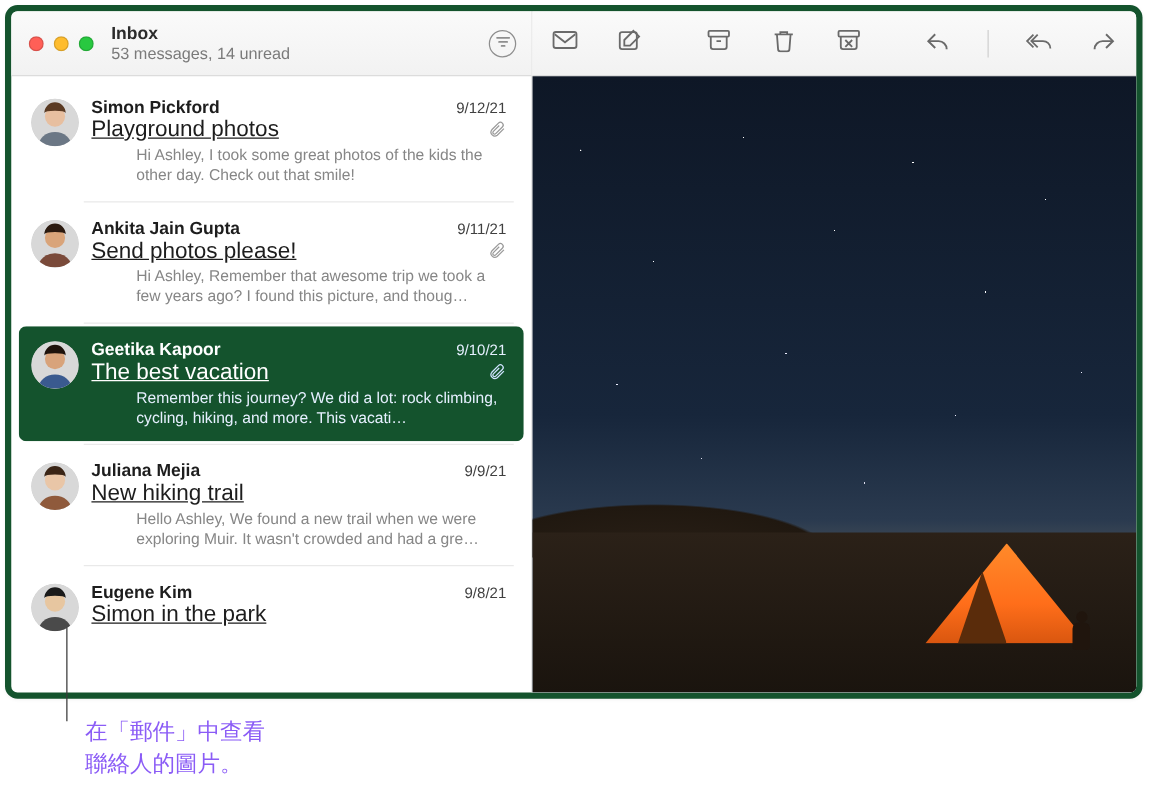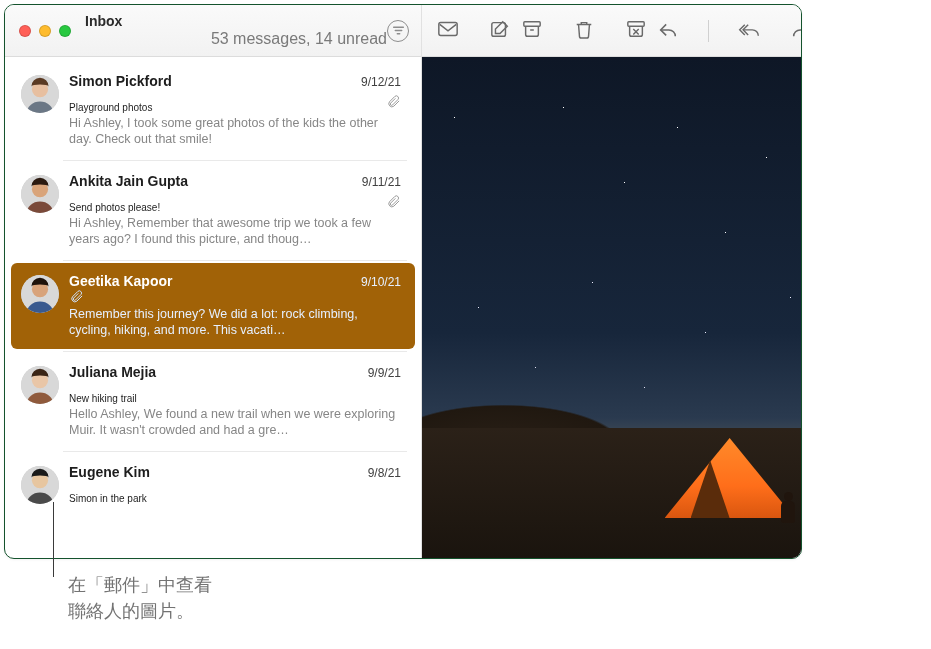--- a/index.html
+++ b/index.html
@@ -1,42 +1,42 @@
 <!DOCTYPE html>
 <html><head>
 <meta charset="utf-8">
 <style>
   * { box-sizing: border-box; margin: 0; padding: 0; }
   html, body { width: 931px; height: 649px; font-family: -apple-system, "Helvetica Neue", Arial, sans-serif; background: #fff; }
   .window {
     position: relative;
-    width: 798px; height: 555px;
+    width: 910px; height: 555px;
     margin: 4px 0 0 4px;
-    border: 1px solid #14532d;
+    border: 5px solid #14532d;
     border-radius: 10px;
     overflow: hidden;
     background: #fff;
     display: flex;
     box-shadow: 0 1px 3px rgba(0,0,0,.05);
   }
   
   .leftpane { width: 417px; flex: 0 0 417px; display: flex; flex-direction: column; border-right: 1px solid #e1e1e1; }
   .titlebar {
     height: 52px; flex: 0 0 52px;
     display: flex; align-items: center;
     padding: 0 12px 0 14px;
     background: linear-gradient(#fafafa,#f2f2f2);
     border-bottom: 1px solid #dcdcdc;
   }
   .traffic { display: flex; gap: 8px; margin-right: 14px; }
   .tl { width: 12px; height: 12px; border-radius: 50%; border: .5px solid rgba(0,0,0,.15); }
   .tl.red { background:#ff5f57; } .tl.yel { background:#febc2e; } .tl.grn { background:#28c840; }
   .titleblock { flex: 1; line-height: 1.15; }
   .title { font-size: 14px; font-weight: 700; color:#2b2b2b; }
-  .subtitle { font-size: 16px; color:#7a7a7a; margin-top:1px;text-align:right; }
+  .subtitle { font-size: 13px; color:#7a7a7a; margin-top:1px; }
   .filter-circle {
     width: 22px; height: 22px; border: 1.7px solid #8e8e8e; border-radius: 50%;
     display:flex; align-items:center; justify-content:center; color:#8e8e8e;
   }
   .filter-circle svg { width:13px; height:11px; }
 
   .msglist { flex:1; overflow:auto; padding: 4px 0; }
   .msg {
     display:flex; padding: 10px 14px 10px 10px; gap: 10px;
     border-bottom: 0.5px solid rgba(0,0,0,0);
@@ -45,26 +45,26 @@
   .msg:not(.selected):not(:last-child)::after{
     
   }
   .avatar { width:38px; height:38px; border-radius:50%; flex:0 0 38px; margin-top:2px; background:#ccc; position:relative; overflow:hidden; }
   .avatar svg { width:100%; height:100%; display:block; }
   .msgbody { flex:1; min-width:0; }
   .row1 { display:flex; align-items:baseline; gap:8px; }
   .sender { font-size:14px; font-weight:700; color:#1d1d1d; flex:1; white-space:nowrap; overflow:hidden; text-overflow:ellipsis; }
   .date { font-size:12px; color:#404040; }
   .row2 { display:flex; align-items:center; gap:6px; }
-  .subject { font-size:10px; color:#1d1d1d; flex:1; white-space:nowrap; overflow:hidden; text-overflow:ellipsis; margin-top:13px;}
+  .subject { font-size:18px; color:#1d1d1d; flex:1; white-space:nowrap; overflow:hidden; text-overflow:ellipsis; margin-top:0;text-decoration:underline;}
   .clip { color:#9a9a9a; flex:0 0 auto; }
   .clip svg { width:15px; height:15px; display:block; }
   .preview { font-size:12.5px; color:#868686; line-height:1.28; margin-top:2px;
-    display:-webkit-box; -webkit-line-clamp:2; -webkit-box-orient:vertical; overflow:hidden; }
-  .msg.selected { background:#a16207; }
+    display:-webkit-box; -webkit-line-clamp:2; -webkit-box-orient:vertical; overflow:hidden;margin-left:36px; }
+  .msg.selected { background:#14532d; }
   .msg.selected .sender, .msg.selected .subject { color:#fff; }
   .msg.selected .date, .msg.selected .preview { color:#e6f0ff; }
   .msg.selected .clip { color:#cfe3ff; }
   .divider { height:1px; background:#e9e9e9; margin:0 14px 0 58px; }
   .msglist .divider:last-of-type { display:none; }
 
   
   .rightpane { flex:1; display:flex; flex-direction:column; }
   .toolbar {
     height:52px; flex:0 0 52px; display:flex; align-items:center;
@@ -120,21 +120,21 @@
   }
   .person .body{ position:absolute; bottom:0; left:6px; width:14px; height:22px;
     background:#20150d; border-radius:5px 5px 3px 3px;}
   .person .head{ position:absolute; bottom:22px; left:9px; width:9px; height:9px; border-radius:50%; background:#20150d;}
 
   
   .callout-line {
     position:absolute; left:53px; top:502px; width:1px; height:75px; background:#3a3a3a;
   }
   .callout {
-    position:absolute; left:68px; top:572px; font-size:18px; color:#737373; line-height:1.45;
+    position:absolute; left:68px; top:572px; font-size:18px; color:#8b5cf6; line-height:1.45;
   }
 </style>
 </head>
 <body>
 
 <div class="window">
   <div class="leftpane">
     <div class="titlebar">
       <div class="traffic">
         <div class="tl red"></div>
@@ -217,20 +217,21 @@
   <path d="M11 12 a9 9 0 0 1 18 0 q-1 -2 -9 -2 t-9 2z" fill="#1e120b"></path>
   <path d="M6 40 a14 12 0 0 1 28 0 z" fill="#3a5a8f"></path>
             </svg>
           </div>
     <div class="msgbody">
       <div class="row1">
         <div class="sender">Geetika Kapoor</div>
         <div class="date">9/10/21</div>
       </div>
       <div class="row2">
+        <div class="subject">The best vacation</div>
         <span class="clip">
                 <svg viewBox="0 0 24 24" fill="none" stroke="currentColor" stroke-width="1.6">
   <path d="M21 11l-8.5 8.5a5 5 0 0 1-7-7L14 4a3.5 3.5 0 0 1 5 5l-8.5 8.5a2 2 0 0 1-3-3L15 7"></path>
                 </svg>
               </span>
       </div>
       <div class="preview">Remember this journey? We did a lot: rock climbing, cycling, hiking, and more. This vacati…</div>
     </div>
         </div>
         <div class="divider"></div>

